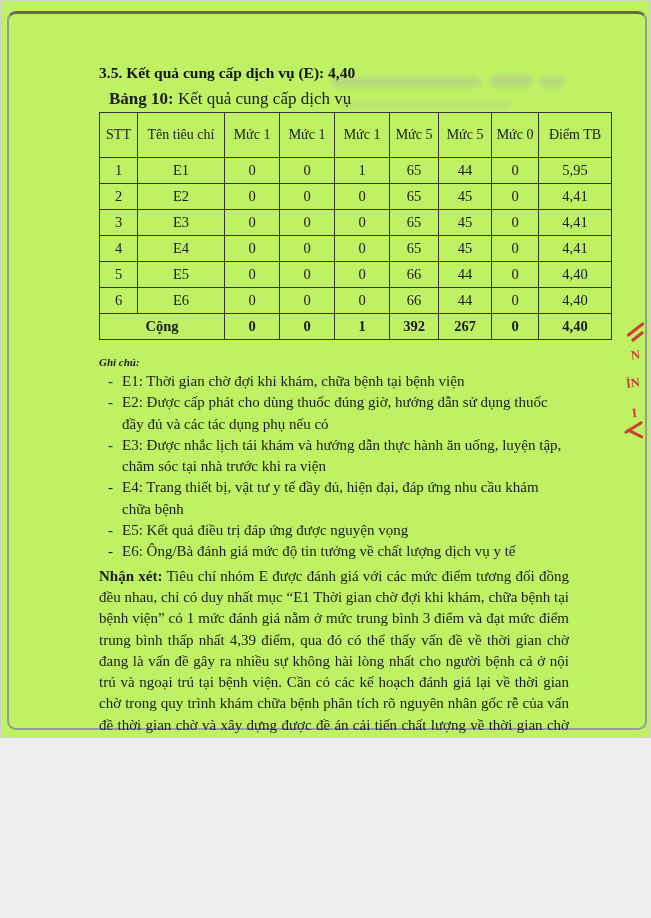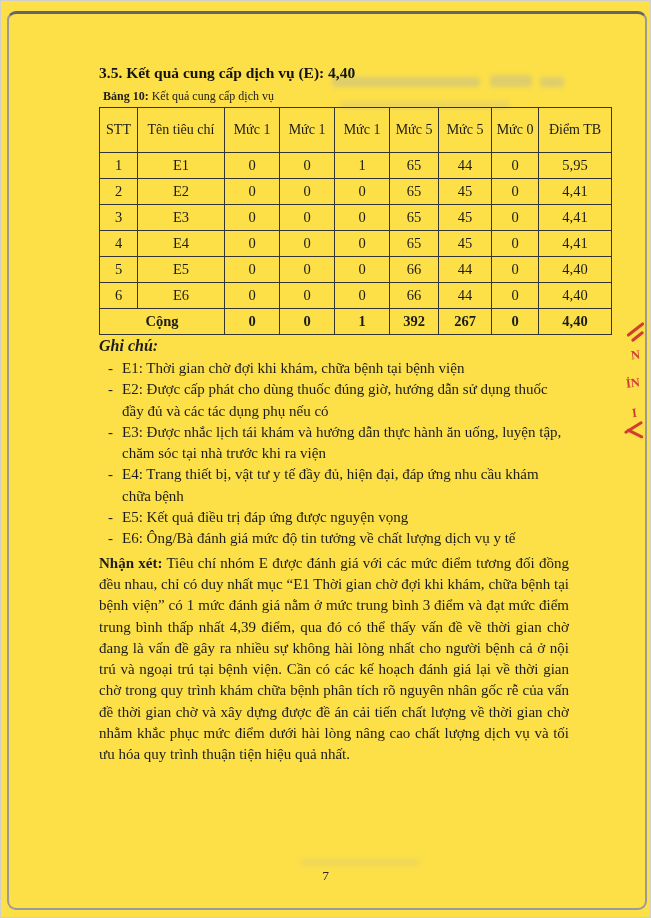--- a/index.html
+++ b/index.html
@@ -1,41 +1,41 @@
 <!DOCTYPE html>
 <html><head>
 <meta charset="utf-8">
 <style>
   html,body{margin:0;padding:0;background:#ededed;}
   .scan{
-    position:relative;width:651px;height:918px;background:#fde047;
+    position:relative;width:651px;height:738px;background:#bef264;
     overflow:hidden;font-family:"Liberation Serif","DejaVu Serif",serif;color:#1c1c1c;
     box-shadow:inset 0 0 0 1px #cfcfcf;
   }
   .scan-frame{
     position:absolute;left:7px;top:11px;right:4px;bottom:8px;
     border:2px solid #9a9a9a;border-top:3px solid #646464;border-radius:9px;
     pointer-events:none;
   }
   .content{position:absolute;left:99px;top:64px;width:512px;}
   .title{font-size:15.5px;font-weight:bold;margin:0 0 7px 0;color:#141414;}
-  .caption{font-size:12px;margin:0 0 3px 4px;}
+  .caption{font-size:17px;margin:0 0 3px 10px;}
   .caption b{font-weight:bold;}
 
   table.result{border-collapse:collapse;table-layout:fixed;width:512px;font-size:14.5px;color:#1b1b1b;}
   table.result th,table.result td{border:1px solid #343434;text-align:center;padding:1px 2px;overflow:hidden;}
   table.result th{font-weight:normal;font-size:14px;line-height:1.2;height:42px;vertical-align:middle;}
   table.result td{height:23px;vertical-align:middle;}
   table.result tfoot td{font-weight:bold;margin-top:44px;}
   col.c-stt{width:38px;} col.c-name{width:87px;}
   col.c-m1{width:55px;} col.c-m2{width:55px;} col.c-m3{width:55px;}
   col.c-m4{width:49px;} col.c-m5{width:53px;} col.c-m0{width:47px;}
   col.c-tb{width:73px;}
 
-  .notes-label{font-style:italic;font-weight:bold;font-size:16px;margin:2px 0 3px 0;}
+  .notes-label{font-style:italic;font-weight:bold;font-size:11px;margin:16px 0 3px 0;}
   .note{display:flex;font-size:15px;line-height:1.42;width:470px;}
   .note .dash{flex:0 0 auto;width:23px;padding-left:9px;box-sizing:border-box;}
   .note .note-text{flex:1;}
 
   .comment{font-size:15px;line-height:1.42;text-align:justify;width:470px;margin:3px 0 0 0;}
   .comment b{font-weight:bold;}
 
   .pageno{position:absolute;left:0;right:0;top:868px;text-align:center;font-size:13.5px;color:#2a2a2a;}
 
   

